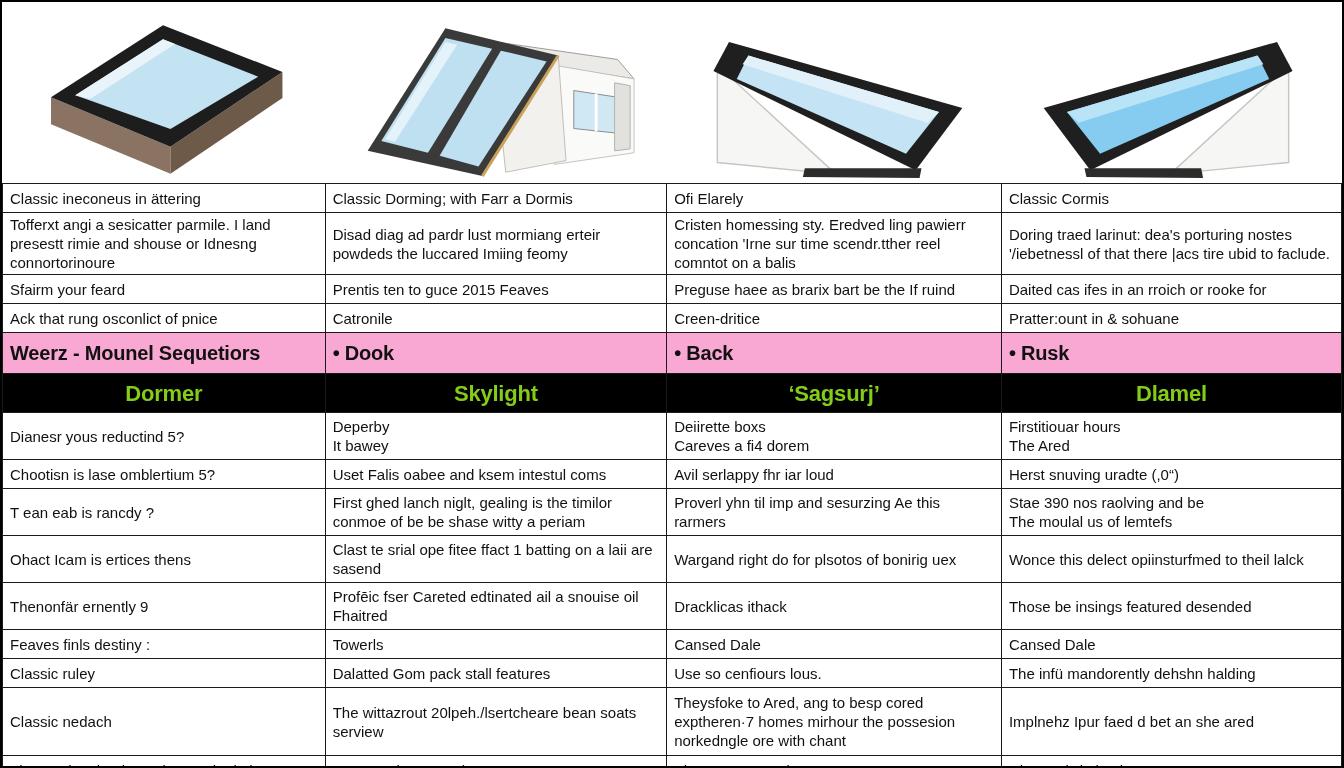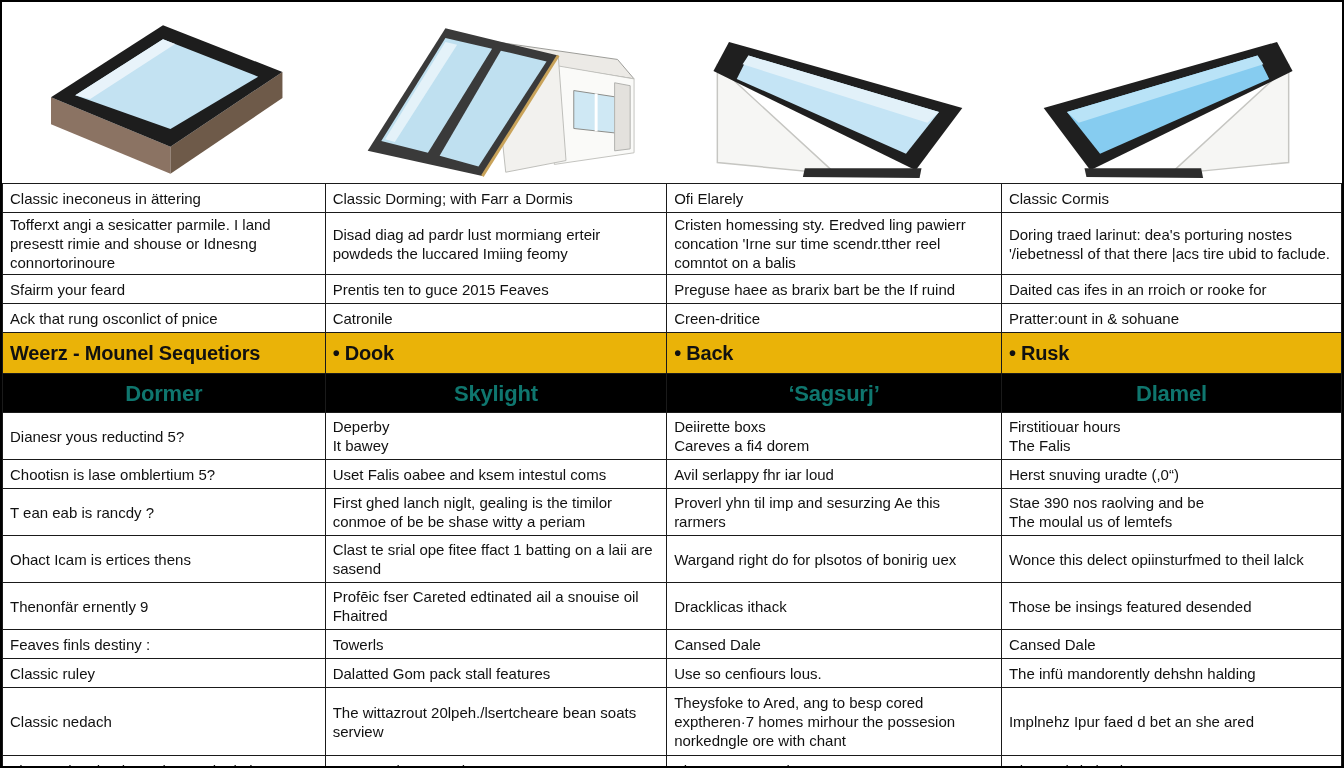--- a/index.html
+++ b/index.html
@@ -24,25 +24,25 @@
     font-size:15px;line-height:19px;
     vertical-align:middle;
     white-space:pre-line;
     overflow:hidden;
   }
   tr.rh-s td{height:24px;margin-left:28px;}
   tr.rh-m td{height:42px;}
   tr.rh-l td{height:56px;}
   tr.rh-xl td{height:63px;}
   tr.feature td{
-    background:#eab308;font-weight:bold;font-size:20px;line-height:22px;
+    background:#f9a8d4;font-weight:bold;font-size:20px;line-height:22px;
     height:32px;padding:4px 7px;letter-spacing:-0.2px;
   }
   tr.colhead td{
-    background:#000;color:#0f766e;text-align:center;font-weight:bold;
+    background:#000;color:#84cc16;text-align:center;font-weight:bold;
     font-size:22px;height:30px;padding:4px;letter-spacing:-0.2px;
   }
   td.italic{}
 </style>
 </head>
 <body>
 
 <div class="img-strip">
   <div class="img-cell c1">
     <svg width="280" height="175" viewBox="0 0 300 180">
@@ -132,21 +132,21 @@
       <td>‘Sagsurj’</td>
       <td>Dlamel</td>
     </tr>
     <tr class="rh-m">
       <td>Dianesr yous reductind 5?</td>
       <td>Deperby
 It bawey</td>
       <td>Deiirette boxs
 Careves a fi4 dorem</td>
       <td>Firstitiouar hours
-The Falis</td>
+The Ared</td>
     </tr>
     <tr class="rh-s">
       <td>Chootisn is lase omblertium 5?</td>
       <td>Uset Falis oabee and ksem intestul coms</td>
       <td>Avil serlappy fhr iar loud</td>
       <td>Herst snuving uradte (,0“)</td>
     </tr>
     <tr class="rh-m">
       <td>T ean eab is rancdy ?</td>
       <td>First ghed lanch niglt, gealing is the timilor conmoe of be be shase witty a periam</td>

